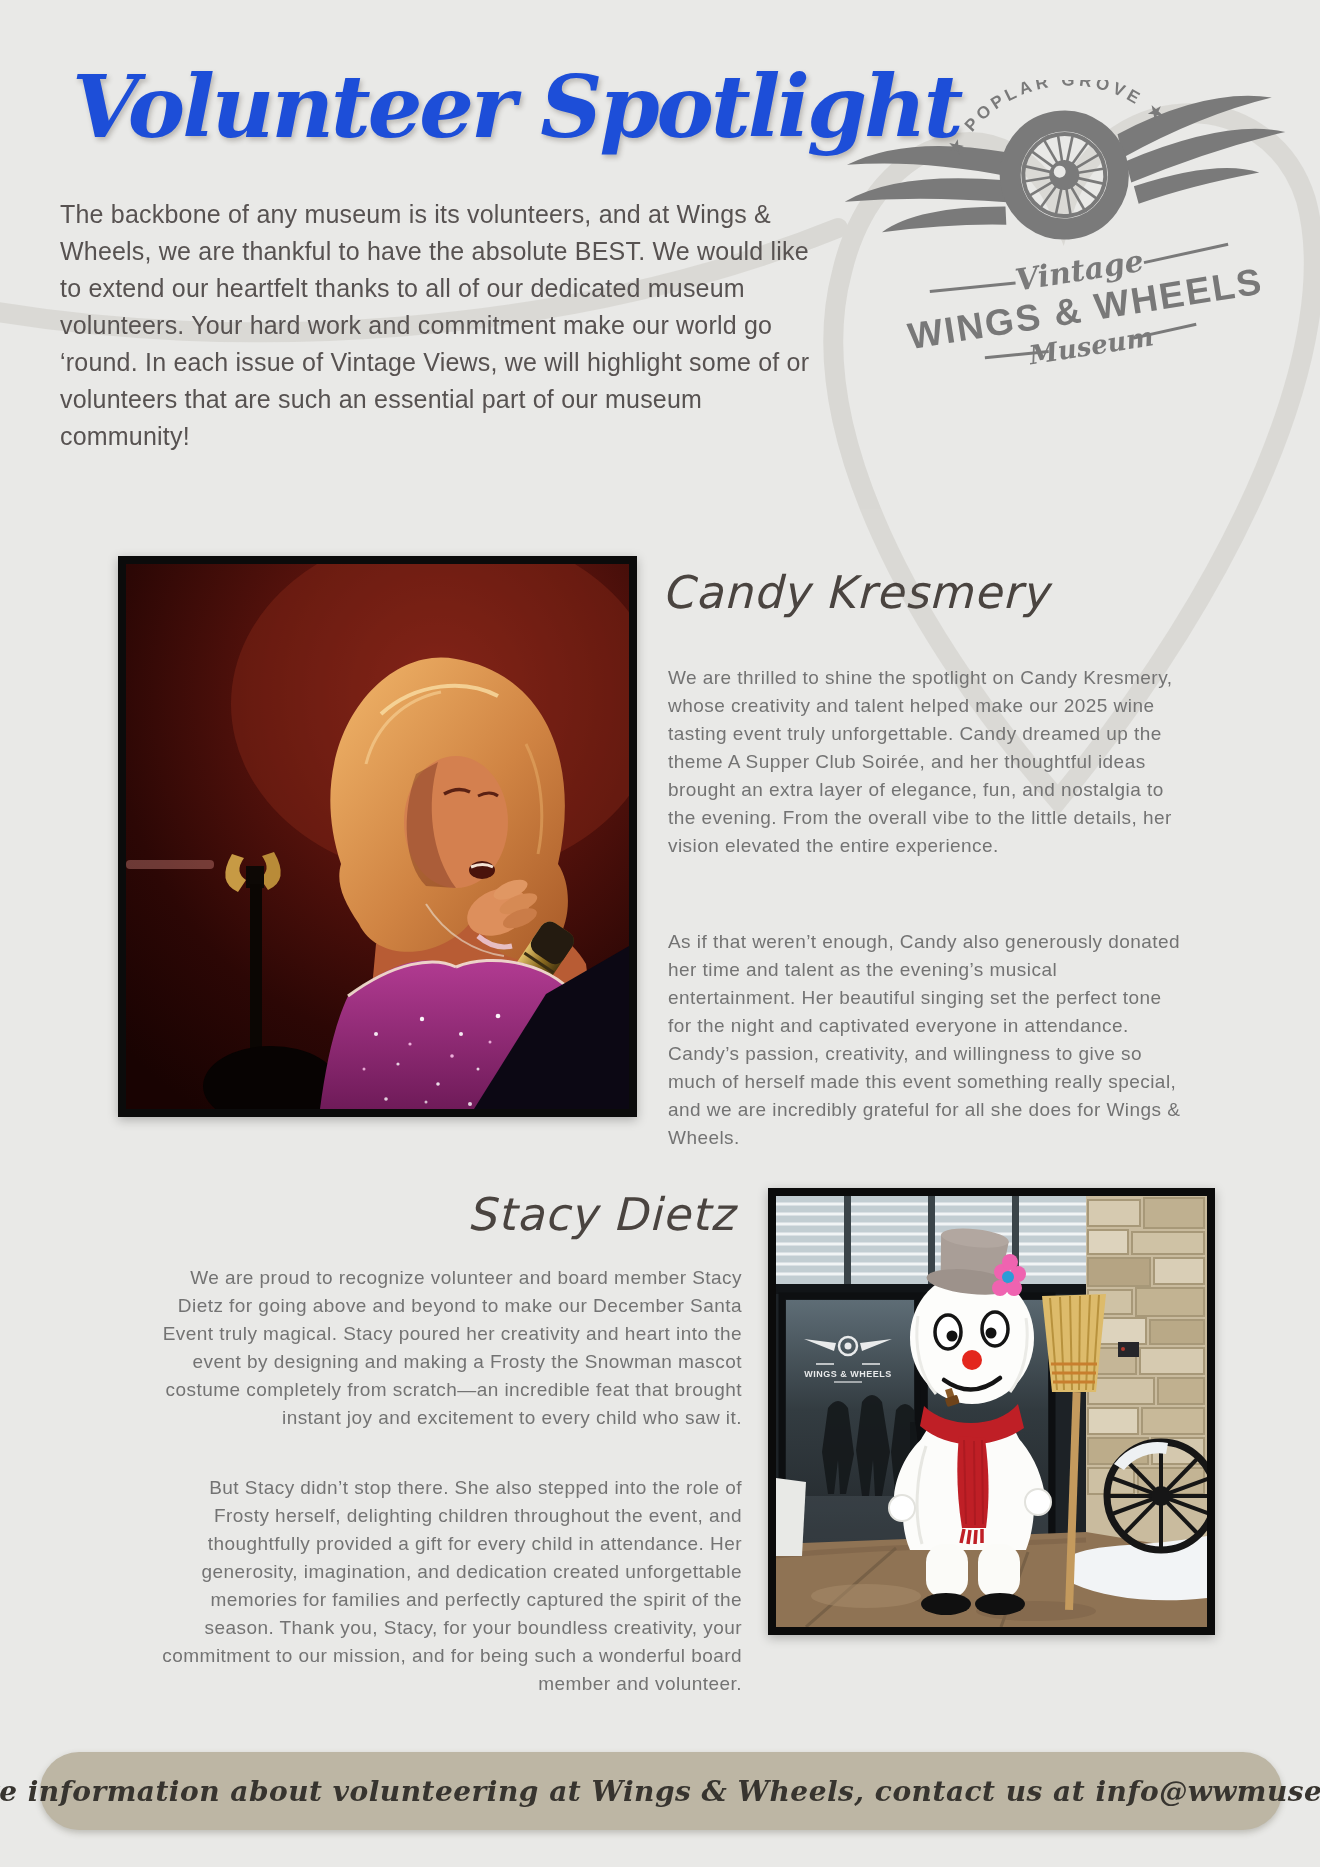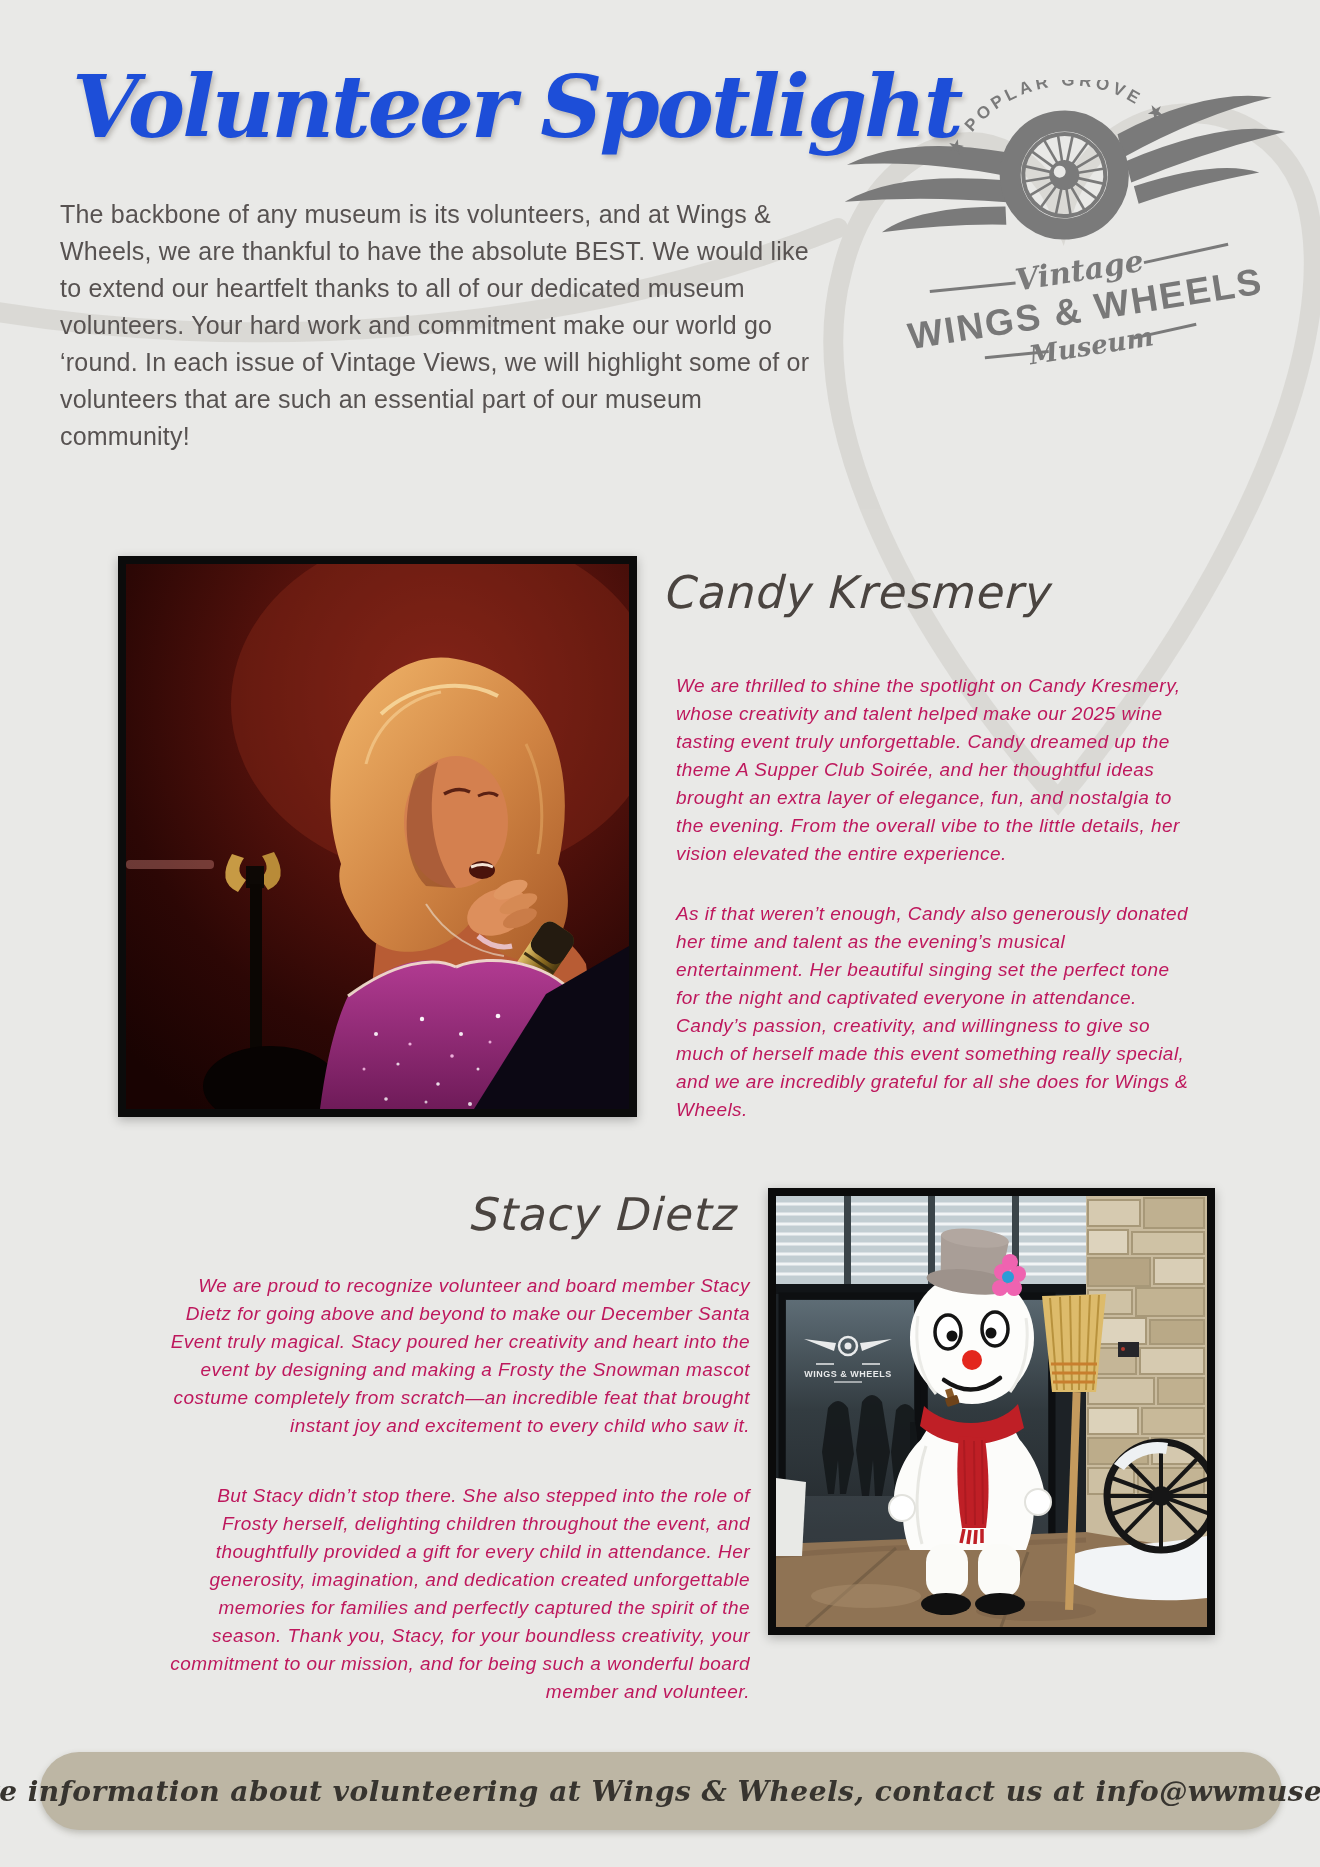--- a/index.html
+++ b/index.html
@@ -31,27 +31,26 @@
   .volunteer-name{
     position:absolute;margin:0;
     font-family:"DejaVu Sans",sans-serif;font-style:italic;font-weight:400;
     font-size:45px;color:#4a4440;letter-spacing:1px;transform:skewX(-3deg);
     white-space:nowrap;
   }
   .candy-name{left:666px;top:566px;}
   .stacy-name{right:582px;top:1188px;}
 
   .body-par{
-    position:absolute;margin:8px;
-    font-size:19px;line-height:28px;color:#be185d;letter-spacing:.45px;
+    position:absolute;margin:0;
+    font-size:19px;line-height:28px;color:#737373;letter-spacing:.45px;
     white-space:pre-line;
-    font-style:italic;
   }
   .candy-p1{left:668px;top:664px;width:620px;}
-  .candy-p2{left:668px;top:892px;width:620px;}
+  .candy-p2{left:668px;top:928px;width:620px;}
   .stacy-p1{left:62px;top:1264px;width:680px;text-align:right;}
   .stacy-p2{left:62px;top:1474px;width:680px;text-align:right;}
 
   .footer-pill{
     position:absolute;left:40px;top:1752px;width:1242px;height:78px;
     background:#bdb6a4;border-radius:40px;
     display:flex;align-items:center;justify-content:center;
     box-shadow:0 3px 6px rgba(90,85,70,.3);
   }
   .footer-text{

